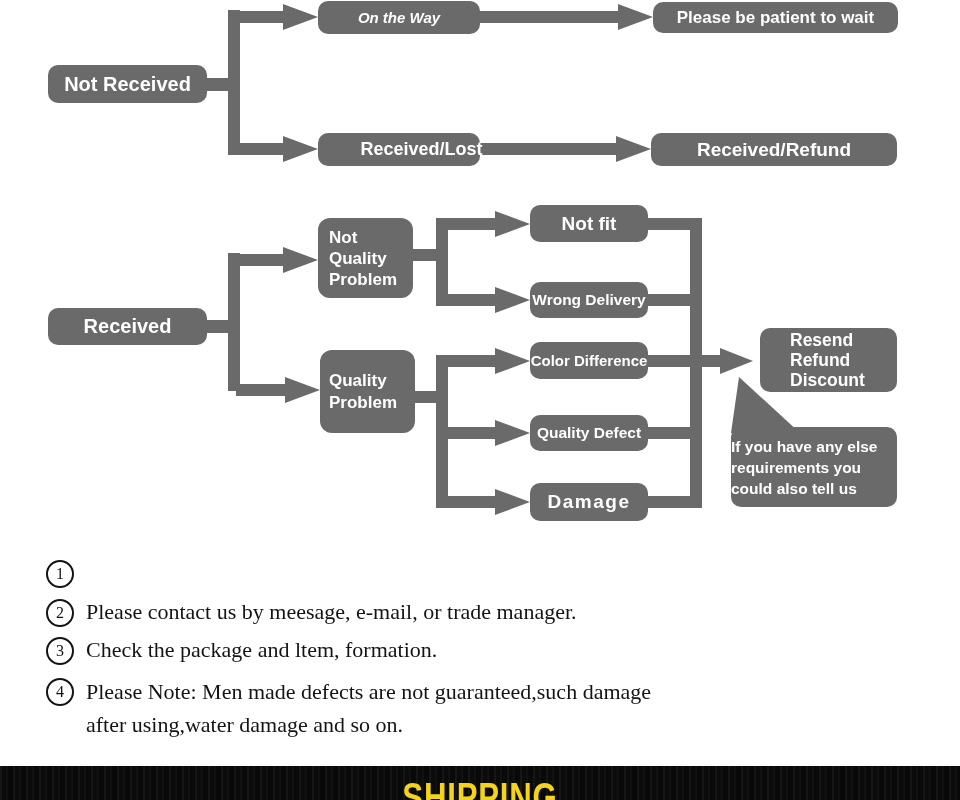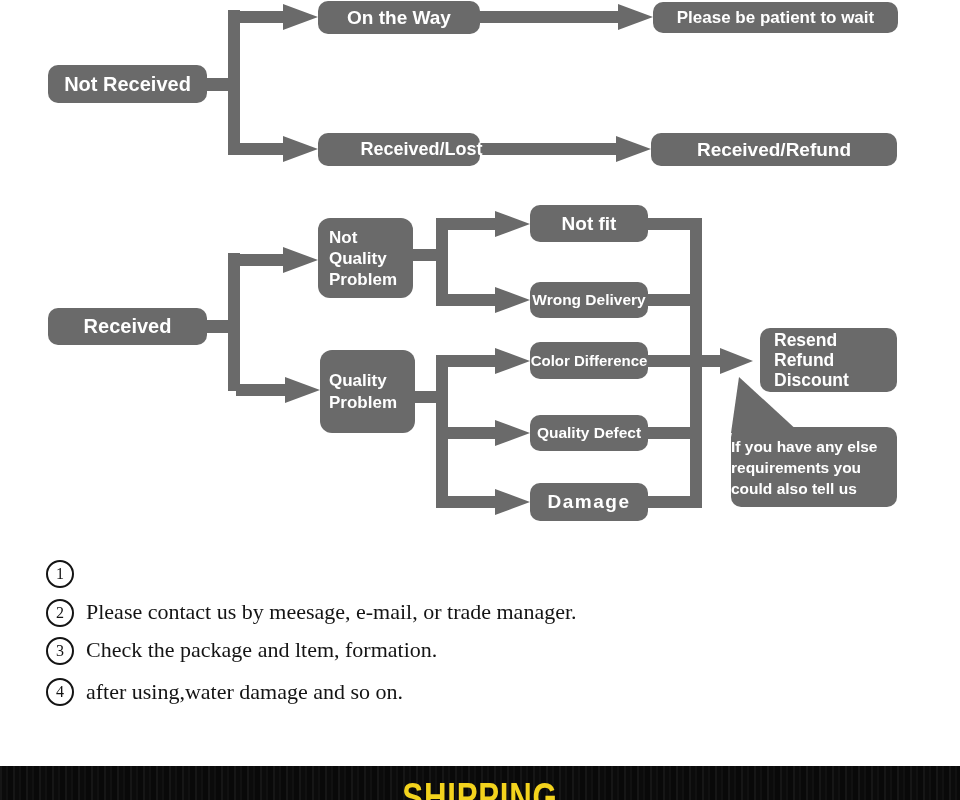--- a/index.html
+++ b/index.html
@@ -70,21 +70,21 @@
 <div class="hl" style="left:236px;top:143px;width:50px;"></div>
 <div class="tr" style="left:283px;top:136px;"></div>
 
 <div class="hl" style="left:480px;top:11px;width:140px;"></div>
 <div class="tr" style="left:618px;top:4px;"></div>
 
 <div class="hl" style="left:480px;top:143px;width:138px;"></div>
 <div class="tr" style="left:616px;top:136px;"></div>
 
 <div class="node" style="left:48px;top:65px;width:159px;height:38px;font-size:20px;">Not Received</div>
-<div class="node" style="left:318px;top:1px;width:162px;height:33px;font-size:19px;">On the Way</div>
+<div class="node" style="left:318px;top:1px;width:162px;height:33px;font-size:15px;font-style:italic;">On the Way</div>
 <div class="node" style="left:653px;top:2px;width:245px;height:31px;font-size:17px;">Please be patient to wait</div>
 <div class="node" style="left:318px;top:133px;width:162px;height:33px;font-size:18px;padding-left:45px;">Received/Lost</div>
 <div class="node" style="left:651px;top:133px;width:246px;height:33px;font-size:19px;">Received/Refund</div>
 
 <div class="vl" style="left:228px;top:253px;height:138px;"></div>
 <div class="hl" style="left:205px;top:320px;width:30px;height:13px;"></div>
 
 <div class="hl" style="left:236px;top:254px;width:50px;"></div>
 <div class="tr" style="left:283px;top:247px;"></div>
 
@@ -128,21 +128,21 @@
 
 <div class="hl" style="left:648px;top:218px;width:44px;"></div>
 <div class="hl" style="left:648px;top:294px;width:44px;"></div>
 <div class="hl" style="left:648px;top:355px;width:44px;"></div>
 <div class="hl" style="left:648px;top:427px;width:44px;"></div>
 <div class="hl" style="left:648px;top:496px;width:44px;"></div>
 <div class="vl" style="left:690px;top:218px;height:290px;"></div>
 <div class="hl" style="left:700px;top:355px;width:22px;"></div>
 <div class="tr short" style="left:720px;top:348px;"></div>
 
-<div class="node multiline" style="left:760px;top:328px;width:137px;height:64px;font-size:17.5px;line-height:20px;padding-left:14px;border-radius:10px;">
+<div class="node multiline" style="left:760px;top:328px;width:137px;height:64px;font-size:17.5px;line-height:20px;padding-left:30px;border-radius:10px;">
   <span>Resend</span>
   <span>Refund</span>
   <span>Discount</span>
 </div>
 
 <div class="tail"></div>
 <div class="node multiline" style="left:731px;top:427px;width:166px;height:80px;font-size:15.5px;line-height:21px;padding-left:0;border-radius:10px;">
   <span>If you have any else</span>
   <span>requirements you</span>
   <span>could also tell us</span>
@@ -155,18 +155,19 @@
   <span class="num">2</span>
   <span>Please contact us by meesage, e-mail, or trade manager.</span>
 </div>
 <div class="note" style="top:636px;">
   <span class="num">3</span>
   <span>Check the package and ltem, formation.</span>
 </div>
 <div class="note twolines" style="top:675px;">
   <span class="num">4</span>
   <span>
+    <span style="display:block;">Please Note: Men made defects  are not guaranteed,such damage</span>
     <span style="display:block;">after using,water damage and so on.</span>
   </span>
 </div>
 
 <div class="banner"></div>
 <div class="shipping">SHIPPING</div>
 
 </body></html>

